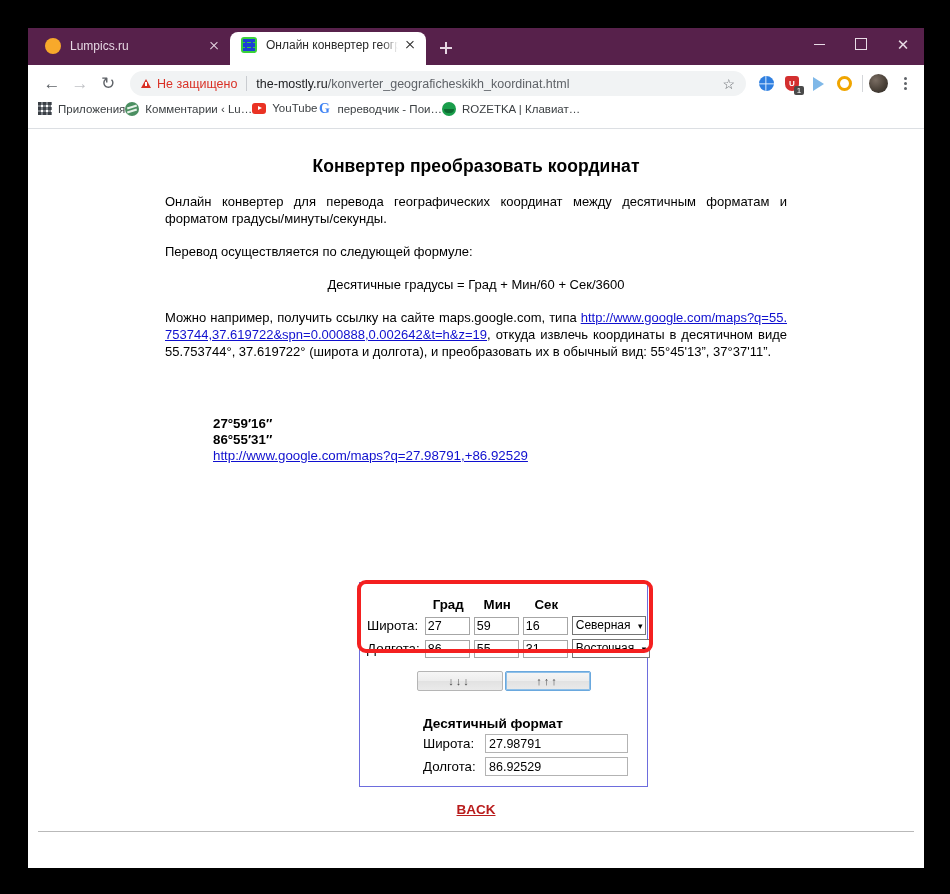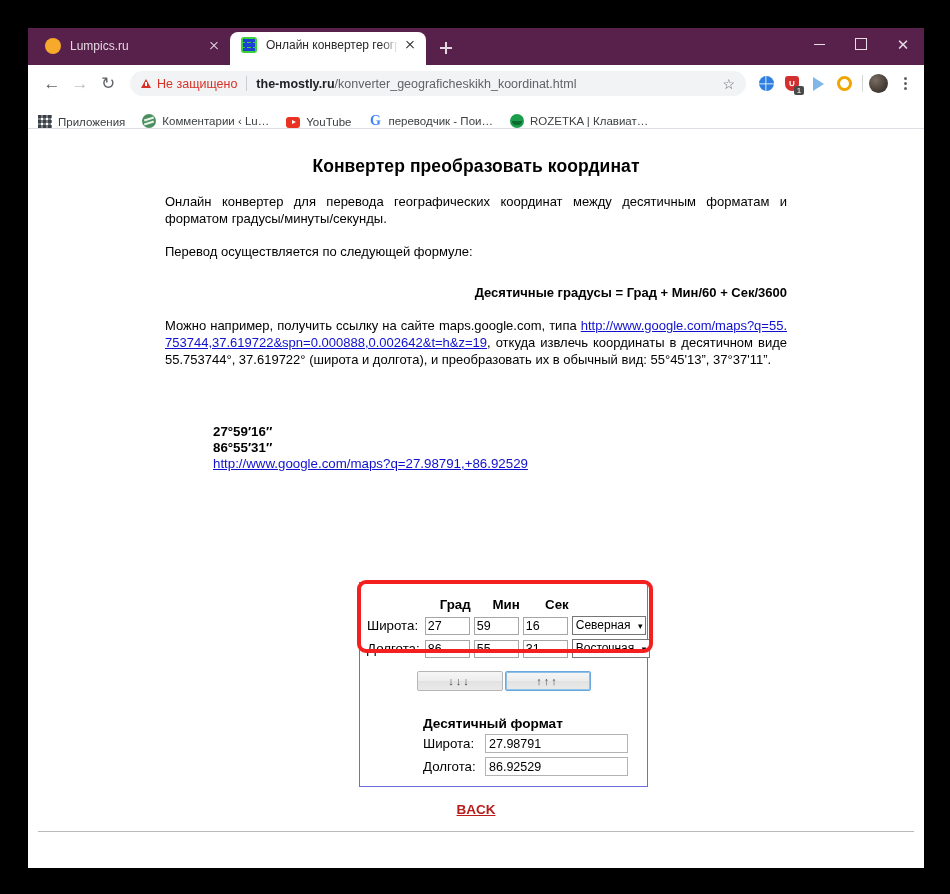--- a/index.html
+++ b/index.html
@@ -174,21 +174,21 @@
     background: #fff;
   }
   .notsecure { color: #d93025; font-size: 12.5px; white-space: nowrap; }
   .omni-sep {
     width: 1px; height: 15px;
     background: #c9ccd0;
     margin: 0 9px;
     flex: 0 0 auto;
   }
   .url { white-space: nowrap; color: #5f6368; overflow: hidden; }
-  .url b { color: #202124; font-weight: 700; }
+  .url b { color: #202124; font-weight: 400; }
   .star {
     margin-left: auto;
     color: #5f6368; font-size: 14px;
     padding: 0 5px;
     cursor: pointer;
   }
   .ext {
     width: 24px; height: 24px;
     margin-left: 2px;
     display: flex; align-items: center; justify-content: center;
@@ -269,23 +269,22 @@
     flex: 0 0 auto;
   }
   .kebab i { width: 3px; height: 3px; border-radius: 50%; background: #5f6368; display: block; }
 
   
   .bookmarks {
     height: 27px;
     background: #ffffff;
     border-bottom: 1px solid #dcdfe3;
     display: flex;
-    align-items: flex-end;
+    align-items: flex-start;
     padding-left: 10px;
-    gap: 17px;
     font-size: 11.5px;
     color: #3c4043;
   }
   .bm { display: flex; align-items: center; gap: 6px; cursor: pointer; white-space: nowrap; }
   .bm-ico { width: 14px; height: 14px; flex: 0 0 14px; position: relative; }
   .ico-apps {
     background:
       repeating-linear-gradient(to right,  #7a7f85 0 3px, transparent 3px 5px),
       repeating-linear-gradient(to bottom, #7a7f85 0 3px, transparent 3px 5px);
     background-blend-mode: multiply;
@@ -379,23 +378,23 @@
     font-weight: 700;
     letter-spacing: 0.1px;
   }
   .para {
     margin: 16px 127px 0 127px;
     font-size: 13px;
     line-height: 17px;
     text-align: justify;
   }
   .para.formula {
-    font-weight: 700;
-    text-align: right;
-    margin-top: 24px;
+    font-weight: 400;
+    text-align: center;
+    margin-top: 16px;
   }
   .para a, .link {
     color: #1010cf;
     text-decoration: underline;
     word-break: break-all;
   }
 
   .result-block {
     margin: 56px 0 0 175px;
     font-size: 13.3px;
@@ -421,21 +420,21 @@
     pointer-events: none;
     z-index: 5;
   }
   table.dms-table {
     border-collapse: separate;
     border-spacing: 2px;
     margin: 12px 0 0 4px;
     font-size: 13.3px;
   }
   table.dms-table th {
-    text-align: right;
+    text-align: center;
     font-weight: 700;
     font-size: 13.3px;
     padding: 0 0 1px 2px;
   }
   table.dms-table td.rowlabel {
     text-align: left;
     padding-right: 2px;
     white-space: nowrap;
   }
   input.txt {

